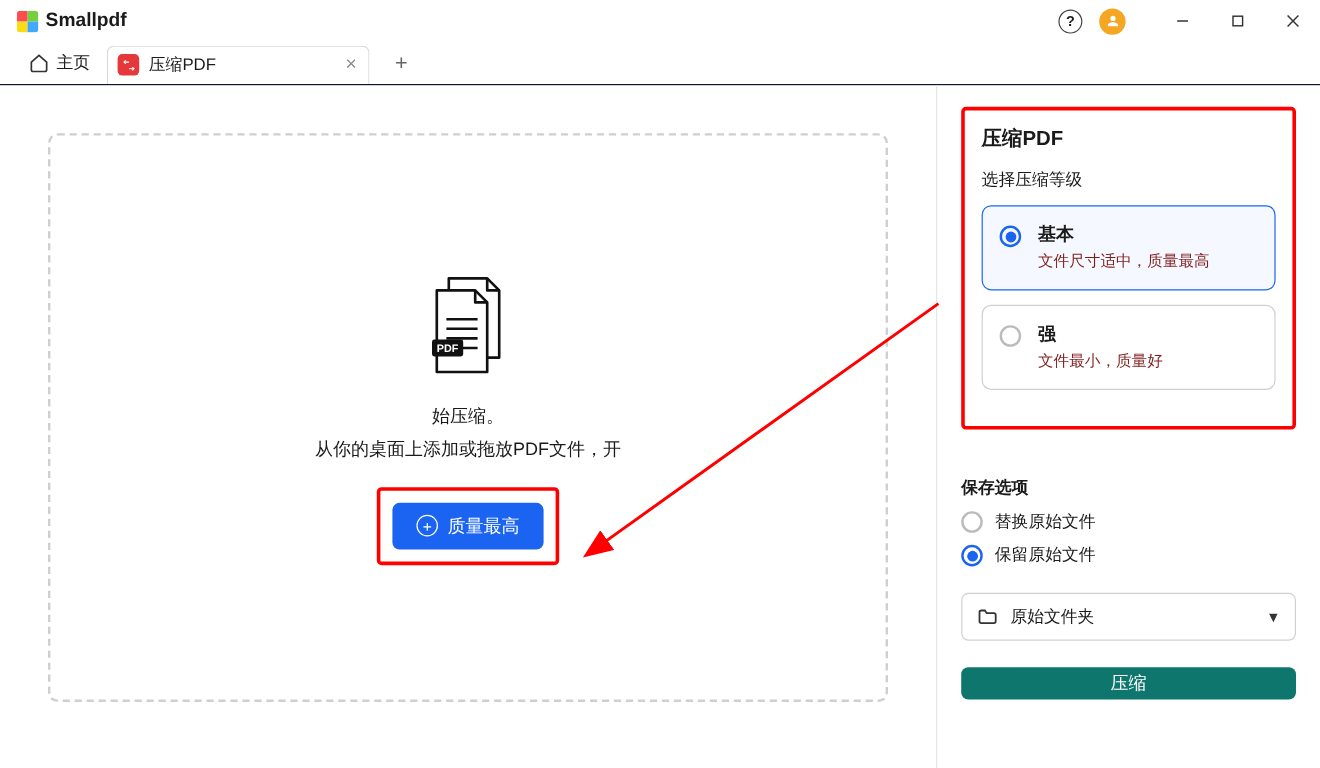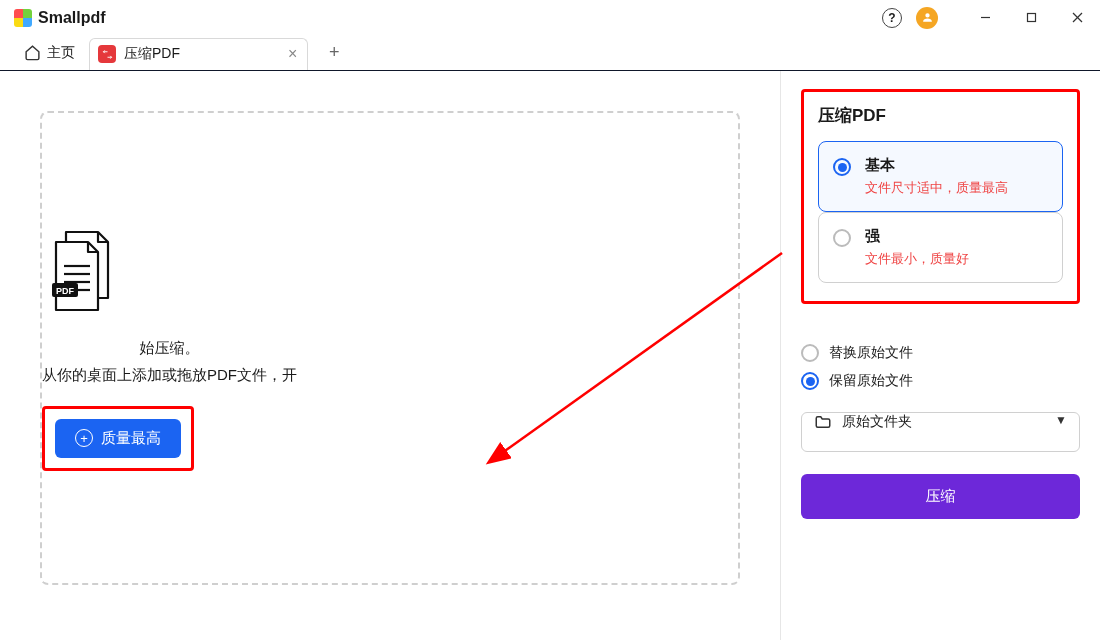--- a/index.html
+++ b/index.html
@@ -18,46 +18,46 @@
   .win-btn svg{stroke:#333;stroke-width:1.2;fill:none}
   .tabbar { height:36px;display:flex;align-items:center;padding:0 14px;gap:0;border-bottom:1px solid #0f172a; }
   .home-tab { display:flex;align-items:center;gap:6px;height:32px;padding:0 10px;cursor:pointer;font-size:14px; }
   .tab { display:flex;align-items:center;gap:8px;height:32px;padding:0 10px 0 8px;border:1px solid #d9d9d9;border-bottom:none;border-radius:6px 6px 0 0;background:#fff;cursor:pointer;margin-left:4px;position:relative;top:1px; }
   .tab-icon { width:18px;height:18px;border-radius:4px;background:#e5383b;display:flex;align-items:center;justify-content:center; }
   .tab-icon svg{width:11px;height:11px;stroke:#fff;stroke-width:2;fill:none}
   .tab-close { color:#888;font-size:16px;margin-left:100px; }
   .new-tab { width:32px;height:32px;display:flex;align-items:center;justify-content:center;color:#666;font-size:18px;cursor:pointer;margin-left:10px; }
   .content { display:flex;height:calc(100% - 71px); }
   .main { flex:1;padding:40px;display:flex;align-items:flex-start;justify-content:center; }
-  .dropzone { width:700px;height:474px;border:2px dashed #cfcfcf;border-radius:8px;display:flex;flex-direction:column;align-items:flex-start;justify-content:center;gap:18px; }
+  .dropzone { width:700px;height:474px;border:2px dashed #cfcfcf;border-radius:8px;display:flex;flex-direction:column;align-items:center;justify-content:center;gap:18px; }
   .pdf-illus { width:80px;height:90px;position:relative; }
   .pdf-illus svg{width:100%;height:100%}
   .drop-text { text-align:center;line-height:1.8;font-size:15px;color:#1a1a1a; }
   .add-file-wrap { padding:10px;border:3px solid #ff0000;border-radius:4px; }
   .add-file-btn { background:#1b64f2;color:#fff;border:none;border-radius:6px;padding:10px 20px;font-size:15px;display:flex;align-items:center;gap:8px;cursor:pointer; }
   .plus-circ { width:18px;height:18px;border:1.8px solid #fff;border-radius:50%;display:flex;align-items:center;justify-content:center;font-size:13px;line-height:1; }
   .side { width:320px;border-left:1px solid #e6e6e6;padding:18px 20px 20px;overflow:auto; }
   .panel-box { border:3px solid #ff0000;border-radius:4px;padding:12px 14px 18px;margin-bottom:40px; }
   .panel-title { font-weight:700;font-size:17px;margin-bottom:14px; }
   .panel-sub { font-size:14px;margin-bottom:12px; }
-  .opt-card { border:1px solid #d0d0d0;border-radius:8px;padding:14px 14px;display:flex;gap:14px;align-items:flex-start;margin-bottom:0;cursor:pointer; }
+  .opt-card { border:1px solid #d0d0d0;border-radius:8px;padding:14px 14px;display:flex;gap:14px;align-items:flex-start;margin-bottom:12px;cursor:pointer; }
   .opt-card.selected { border-color:#1b64f2;background:#f5f9ff; }
   .radio { width:18px;height:18px;border-radius:50%;border:2px solid #bbb;display:flex;align-items:center;justify-content:center;flex-shrink:0;margin-top:2px; }
   .radio.on { border-color:#1b64f2; }
   .radio.on::after { content:"";width:9px;height:9px;border-radius:50%;background:#1b64f2; }
   .opt-title { font-weight:700;font-size:15px;margin-bottom:4px; }
-  .opt-desc { font-size:13px;color:#ef4444; }
+  .opt-desc { font-size:13px;color:#7f1d1d; }
   .section-label { font-weight:600;font-size:14px;margin-bottom:10px; }
   .save-opts { margin-bottom:22px; }
   .radio-row { display:flex;align-items:center;gap:10px;margin-bottom:10px;cursor:pointer; }
   .radio-row .radio { margin-top:0; }
-  .loc-select { border:1px solid #d0d0d0;border-radius:6px;height:40px;display:flex;align-items:flex-start;padding:0 12px;gap:10px;cursor:pointer;margin-bottom:22px; }
+  .loc-select { border:1px solid #d0d0d0;border-radius:6px;height:40px;display:flex;align-items:center;padding:0 12px;gap:10px;cursor:pointer;margin-bottom:22px; }
   .loc-select .spacer{flex:1}
   .caret { font-size:12px;color:#333; }
-  .compress-btn { width:100%;height:45px;border:none;border-radius:6px;background:#6d28d9;color:#fff;font-size:15px;cursor:not-allowed; }
+  .compress-btn { width:100%;height:27px;border:none;border-radius:6px;background:#0f766e;color:#fff;font-size:15px;cursor:not-allowed; }
   .arrow-annot { position:absolute;pointer-events:none; }
 </style>
 </head>
 <body>
 
 <div class="titlebar">
   <div class="logo-cluster">
     <div class="logo-box">
       <div class="logo-q1"></div>
         <div class="logo-q2"></div>
@@ -152,37 +152,39 @@
             </marker>
           </defs>
         <line x1="310" y1="10" x2="30" y2="210" stroke="#ff0000" stroke-width="2.5" marker-end="url(#ah)"></line>
       </svg>
     </div>
   </div>
 
   <div class="side">
     <div class="panel-box">
       <div class="panel-title">压缩PDF</div>
+      <div class="panel-sub">选择压缩等级</div>
       <div class="opt-card selected">
         <div class="radio on"></div>
         <div>
           <div class="opt-title">基本</div>
           <div class="opt-desc">文件尺寸适中，质量最高</div>
         </div>
       </div>
       <div class="opt-card">
         <div class="radio"></div>
         <div>
           <div class="opt-title">强</div>
           <div class="opt-desc">文件最小，质量好</div>
         </div>
       </div>
     </div>
 
     <div class="save-opts">
+      <div class="section-label">保存选项</div>
       <div class="radio-row">
         <div class="radio"></div>
         <span>替换原始文件</span>
       </div>
       <div class="radio-row">
         <div class="radio on"></div>
         <span>保留原始文件</span>
       </div>
     </div>
 

